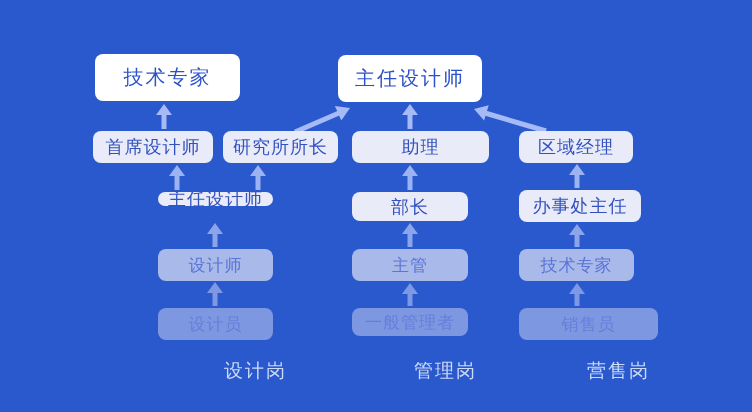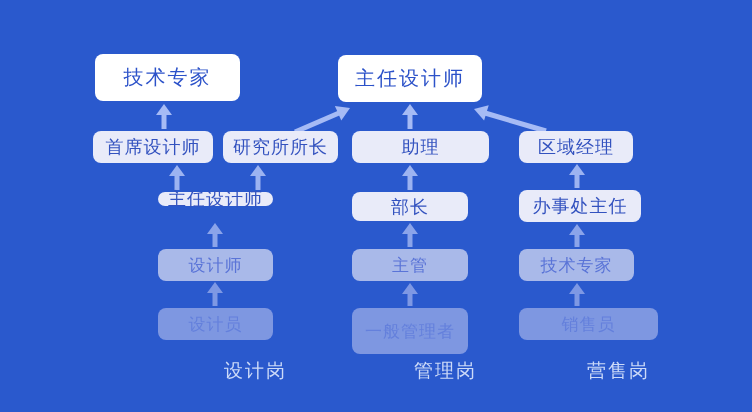--- a/index.html
+++ b/index.html
@@ -134,20 +134,20 @@
 
   <div class="node rowHigh" style="left:158px;top:192px;width:115px;height:14px">主任设计师</div>
   <div class="node rowHigh" style="left:352px;top:192px;width:116px;height:29px">部长</div>
   <div class="node rowHigh" style="left:519px;top:190px;width:122px;height:32px">办事处主任</div>
 
   <div class="node rowMid" style="left:158px;top:249px;width:115px;height:32px">设计师</div>
   <div class="node rowMid" style="left:352px;top:249px;width:116px;height:32px">主管</div>
   <div class="node rowMid" style="left:519px;top:249px;width:115px;height:32px">技术专家</div>
 
   <div class="node rowLow" style="left:158px;top:308px;width:115px;height:32px">设计员</div>
-  <div class="node rowLow" style="left:352px;top:308px;width:116px;height:46px">一般管理者</div>
+  <div class="node rowLow" style="left:352px;top:308px;width:116px;height:28px">一般管理者</div>
   <div class="node rowLow" style="left:519px;top:308px;width:139px;height:32px">销售员</div>
 
   <div class="col-label" style="left:147px;top:358px">设计岗</div>
   <div class="col-label" style="left:337px;top:358px">管理岗</div>
   <div class="col-label" style="left:510px;top:358px">营售岗</div>
 
 </div>
 
 </body></html>

